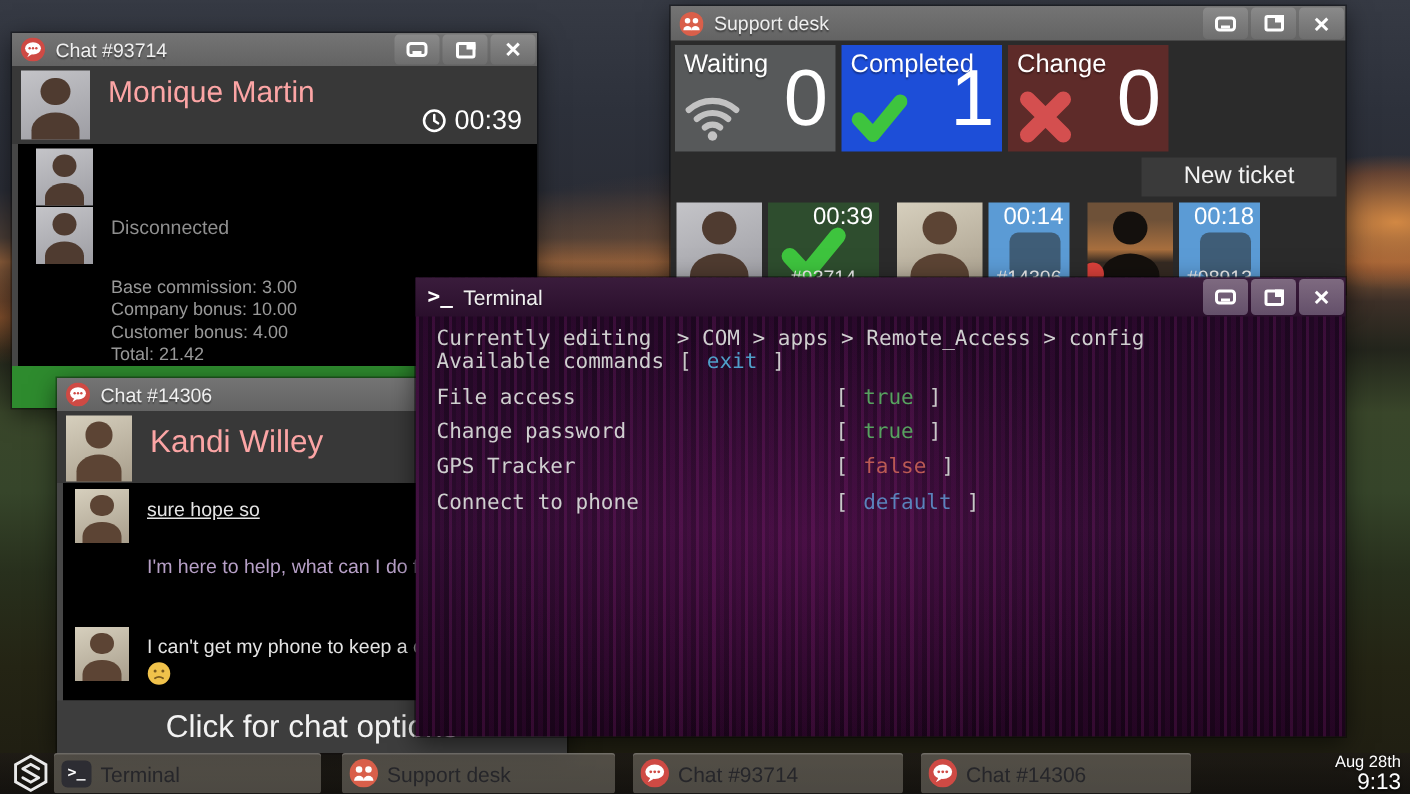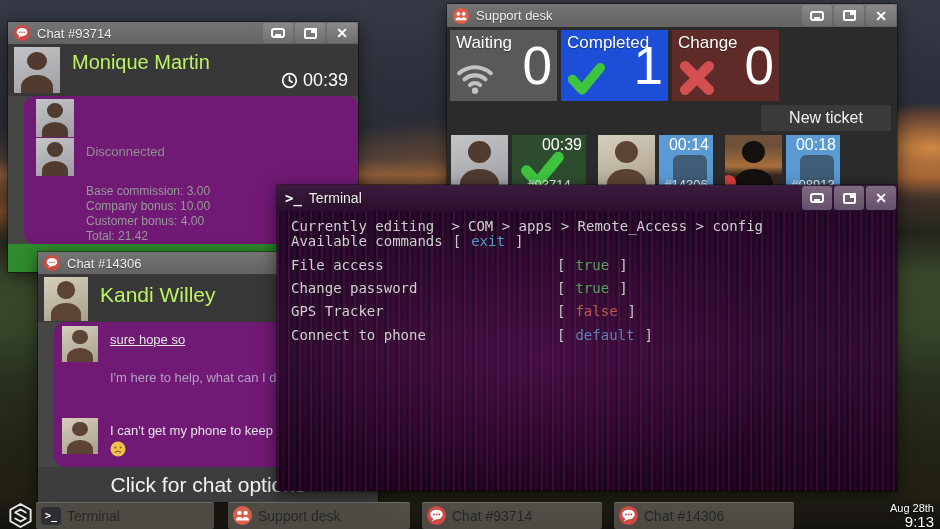--- a/index.html
+++ b/index.html
@@ -30,22 +30,22 @@
   .avatar { position:relative; overflow:hidden; flex:0 0 auto; }
   .avatar::before { content:""; position:absolute; width:42%; height:40%; left:29%; top:10%;
                     border-radius:50%; background:var(--p,#4a3a33); }
   .avatar::after  { content:""; position:absolute; width:70%; height:52%; left:15%; bottom:-12%;
                     border-radius:50% 50% 0 0; background:var(--p,#4a3a33); }
   .av-monique { background:linear-gradient(160deg,#c4c4c8,#9d9da3); --p:#4f3b30; }
   .av-kandi   { background:linear-gradient(160deg,#d6cfbd,#a89e8c); --p:#5c4434; }
   .av-sil     { background:linear-gradient(180deg,#6e5138 20%,#a86f3e 55%,#352a22 70%); --p:#14100d; }
   
   .chat-header { position:absolute; left:0; right:0; background:#383838; }
-  .chat-body   { position:absolute; left:16px; right:0; background:#701a75;border-radius:11px; }
-  .cust-name { color:#bef264; white-space:nowrap; }
+  .chat-body   { position:absolute; left:4px; right:0; background:#000000; }
+  .cust-name { color:#fca5a5; white-space:nowrap; }
   .msg { position:absolute; font-size:13px; color:#e4e4e4; white-space:nowrap; overflow:hidden; }
   .msg.dim { color:#8f8f8f; }
   .msg.agent { color:#b7a0c7; }
   .timerbox { position:absolute; display:flex; align-items:center; color:#fff; }
   
   #chat1 { left:8px; top:22px; width:350px; height:250px; background:#464646; z-index:2; }
   #chat1 .titlebar { height:22px; }
   #chat1 .chat-header { top:22px; height:52px; }
   #chat1 .chat-header .avatar { position:absolute; left:6px; top:3px; width:46px; height:46px; }
   #chat1 .cust-name { position:absolute; left:64px; top:7px; font-size:20px; }

